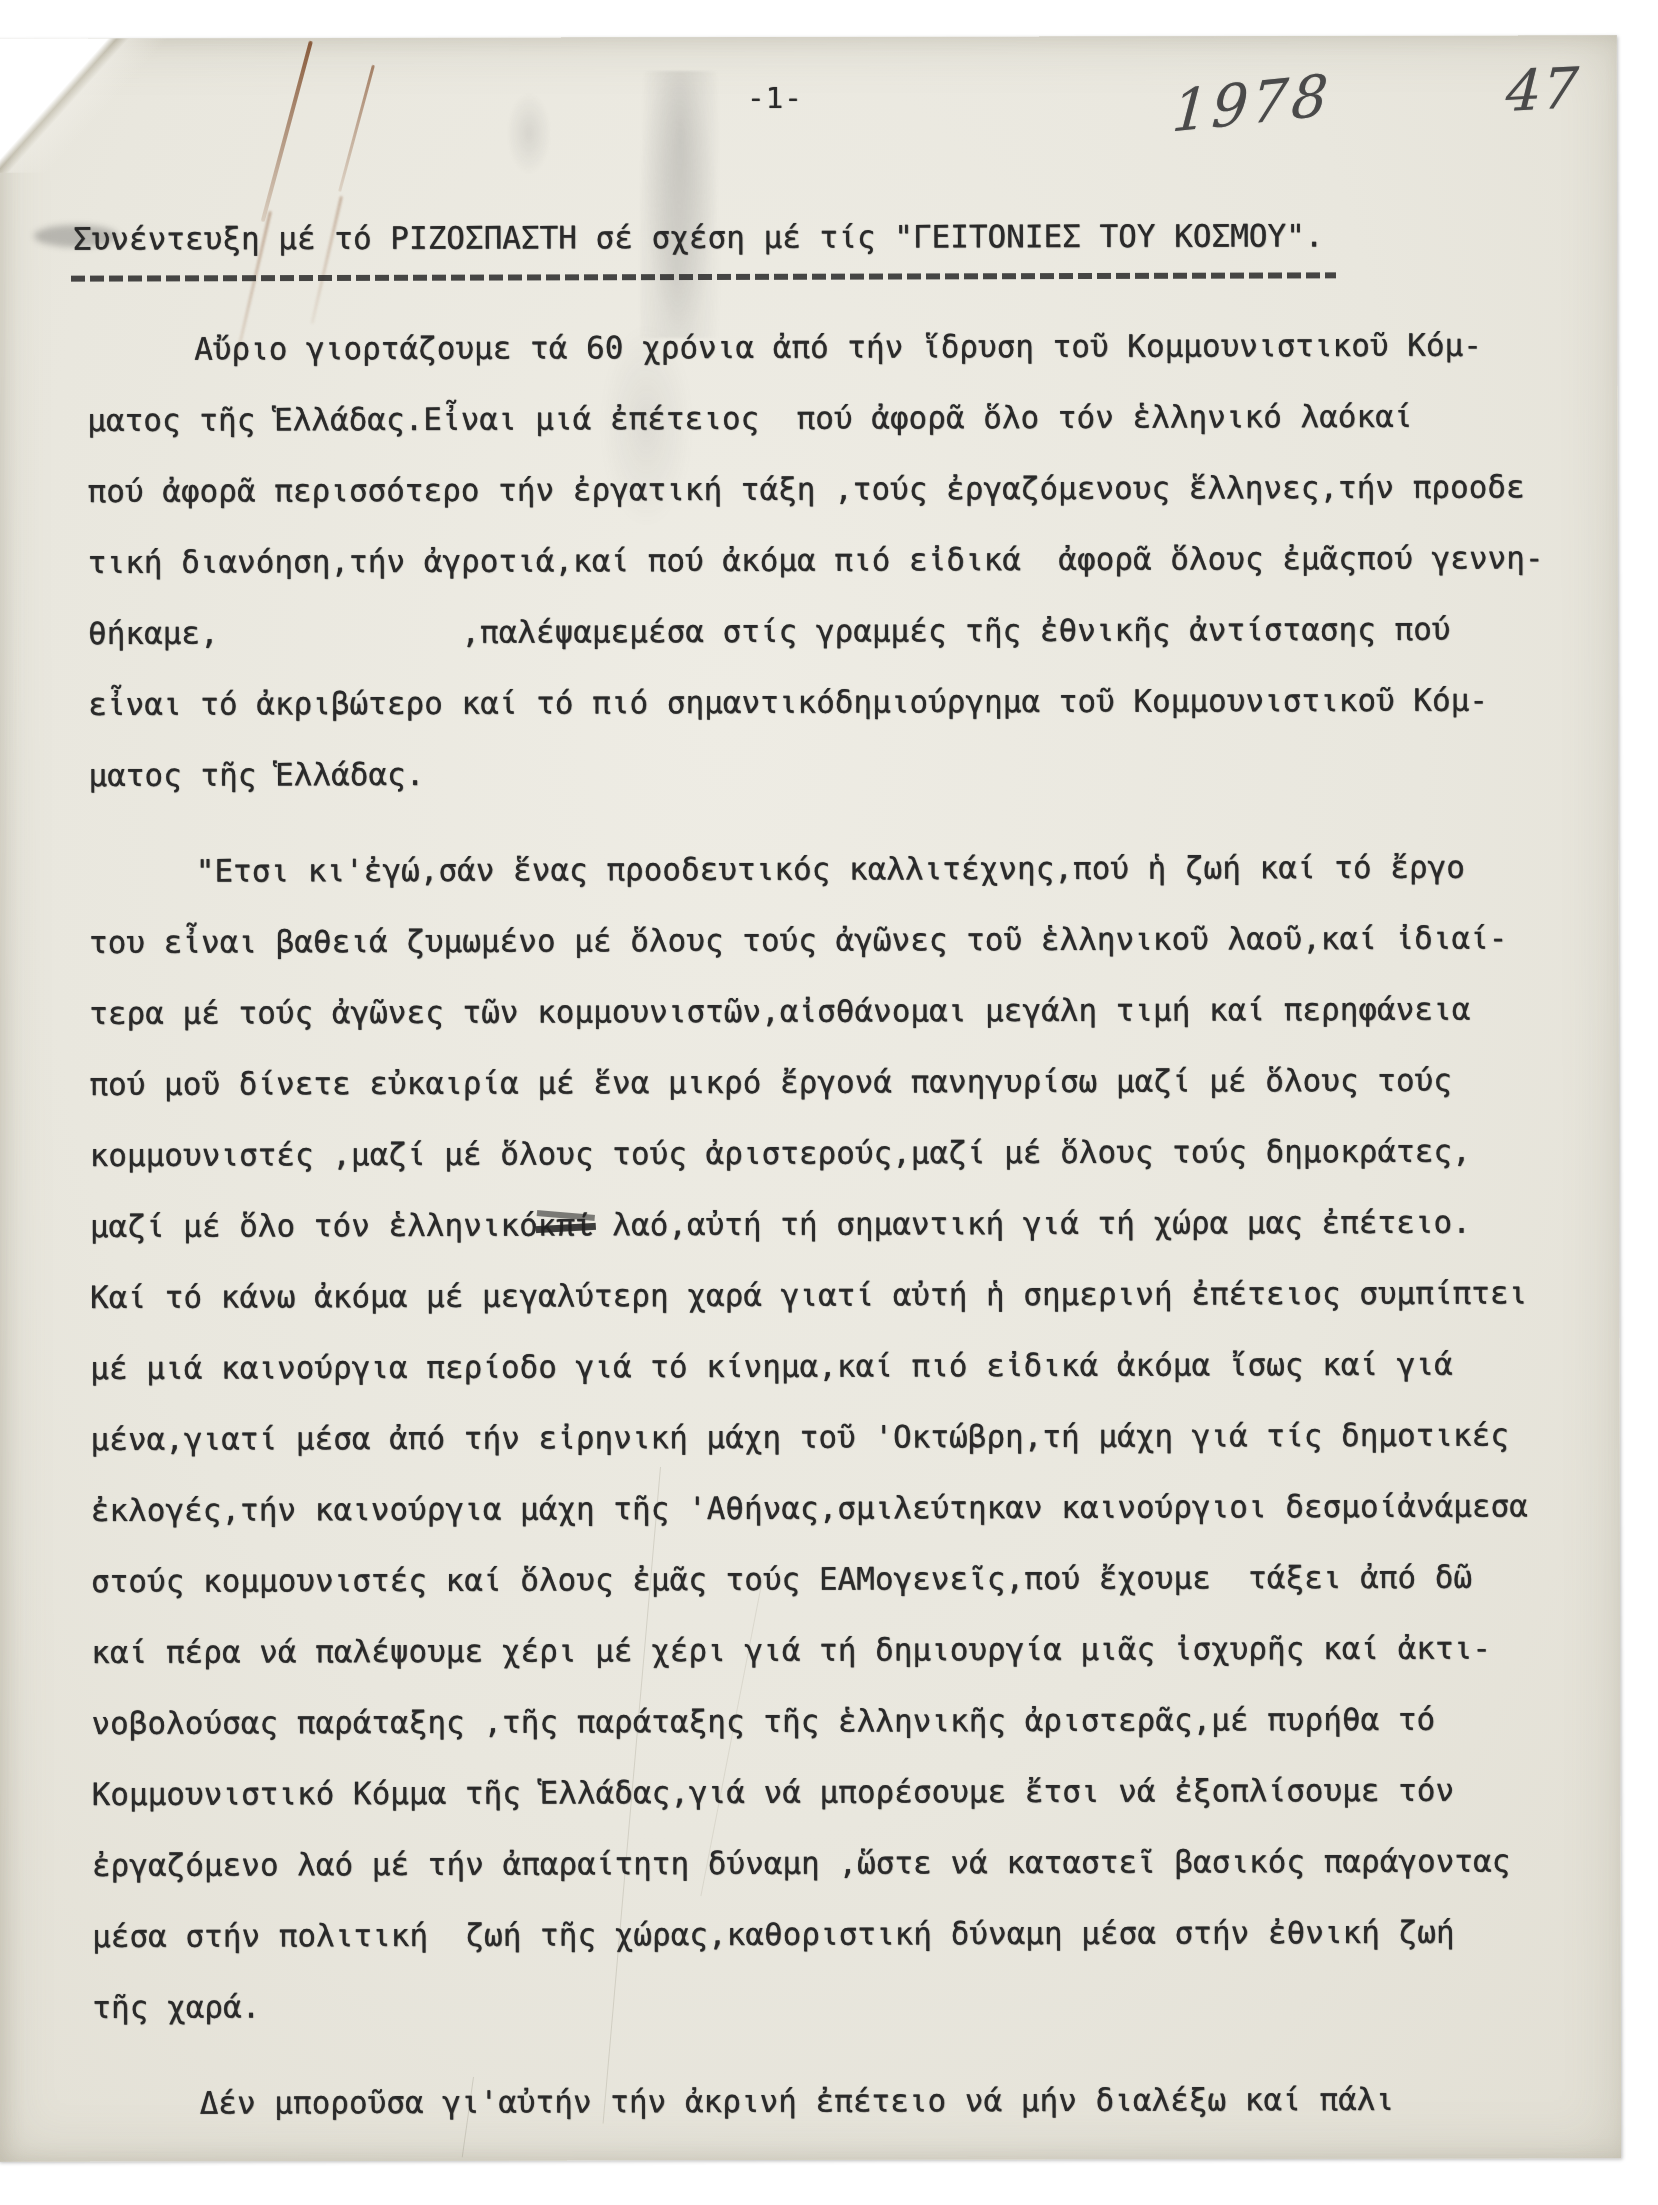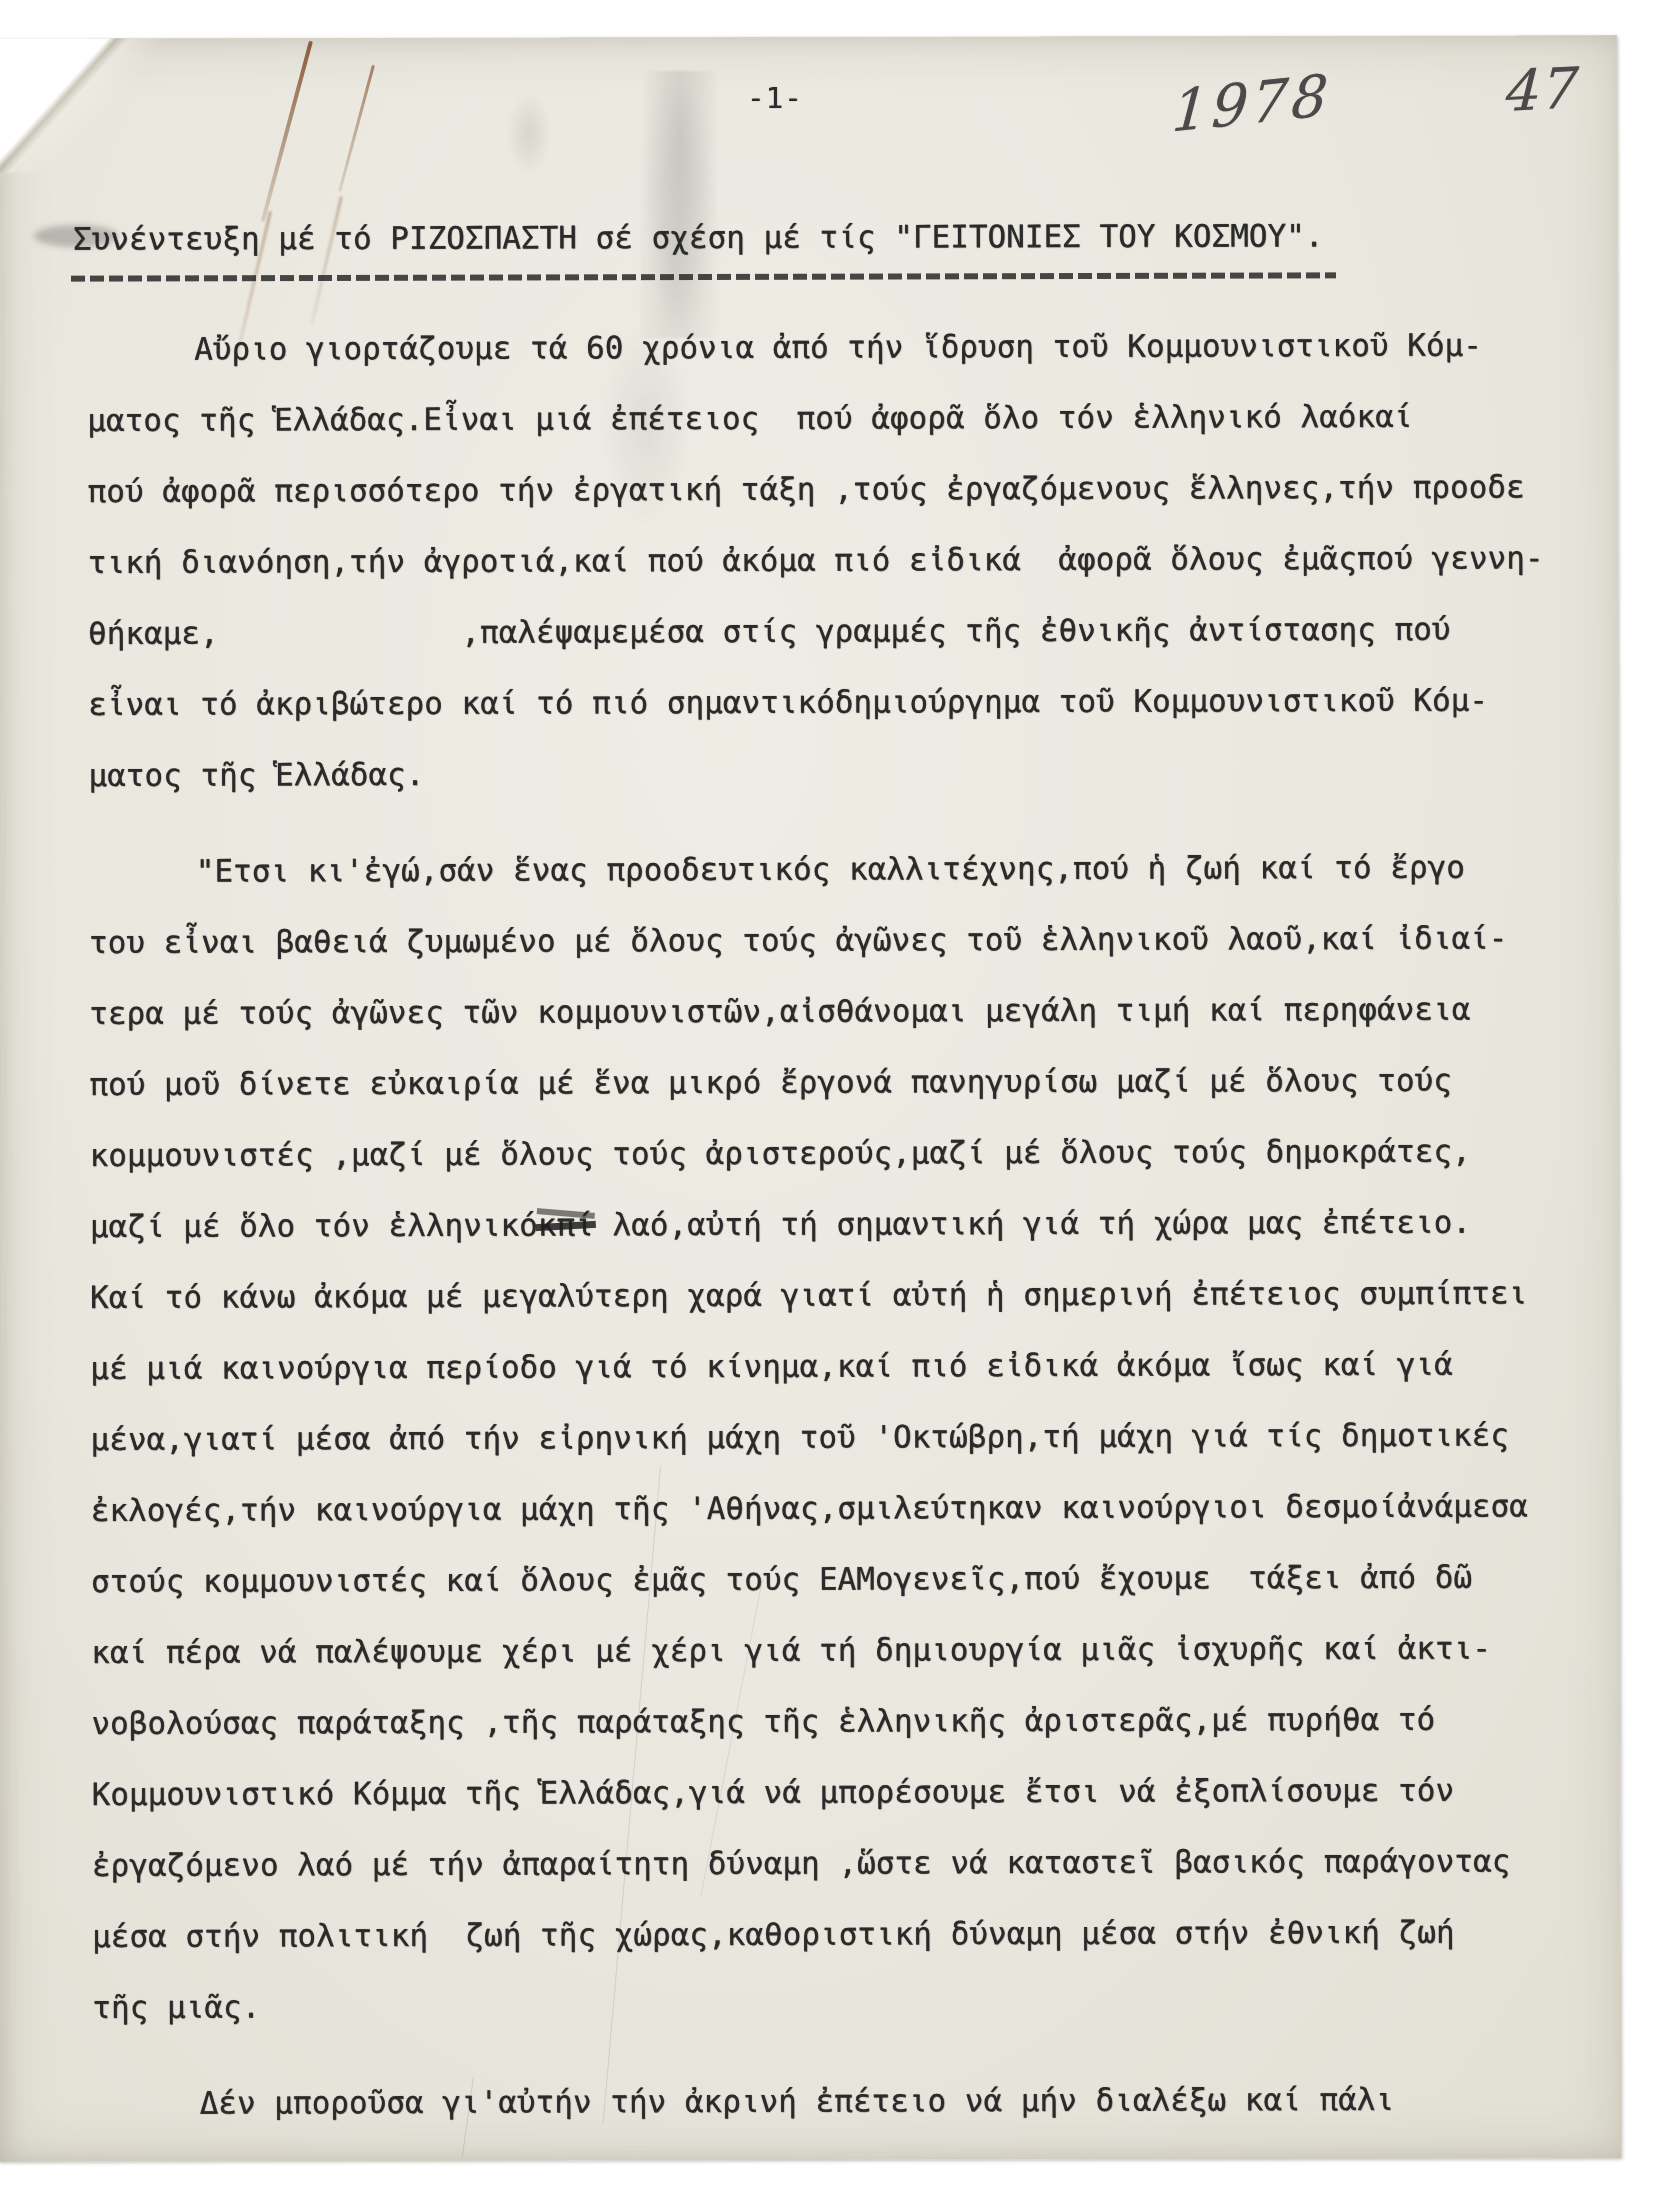--- a/index.html
+++ b/index.html
@@ -136,21 +136,21 @@
   .body-text{
     position:absolute;left:87px;top:314px;width:1505px;
     font-size:31px;line-height:71px;
     transform:rotate(-0.18deg);
     transform-origin:top left;
   }
   .paragraph{margin:0;}
   .paragraph + .paragraph{margin-top:25px;}
   .line{white-space:pre;height:71px;}
   .line.indent{text-indent:107px;}
-  .strike{position:relative;display:inline-block;}
+  .strike{position:relative;display:inline-block;font-family:Liberation Mono, monospace;}
   .strike::before{
     content:"";position:absolute;left:-1.9px;right:-1.9px;top:46%;height:6.8px;
     background:rgba(30,30,30,0.85);filter:blur(0.6px);transform:rotate(-3deg);
   }
   .strike::after{
     content:"";position:absolute;left:-1.2px;right:-1.2px;top:30%;height:5.6px;
     background:rgba(30,30,30,0.55);filter:blur(0.7px);transform:rotate(5deg);
   }
 </style>
 </head>
@@ -199,19 +199,19 @@
       <div class="line"><span class="">Καί τό κάνω ἀκόμα μέ μεγαλύτερη χαρά γιατί αὐτή ἡ σημερινή ἐπέτειος συμπίπτει</span></div>
       <div class="line"><span class="">μέ μιά καινούργια περίοδο γιά τό κίνημα,καί πιό εἰδικά ἀκόμα ἴσως καί γιά</span></div>
       <div class="line"><span class="">μένα,γιατί μέσα ἀπό τήν εἰρηνική μάχη τοῦ 'Οκτώβρη,τή μάχη γιά τίς δημοτικές</span></div>
       <div class="line"><span class="">ἐκλογές,τήν καινούργια μάχη τῆς 'Αθήνας,σμιλεύτηκαν καινούργιοι δεσμοίἀνάμεσα</span></div>
       <div class="line"><span class="">στούς κομμουνιστές καί ὅλους ἐμᾶς τούς ΕΑΜογενεῖς,πού ἔχουμε  τάξει ἀπό δῶ</span></div>
       <div class="line"><span class="">καί πέρα νά παλέψουμε χέρι μέ χέρι γιά τή δημιουργία μιᾶς ἰσχυρῆς καί ἀκτι-</span></div>
       <div class="line"><span class="">νοβολούσας παράταξης ,τῆς παράταξης τῆς ἑλληνικῆς ἀριστερᾶς,μέ πυρήθα τό</span></div>
       <div class="line"><span class="">Κομμουνιστικό Κόμμα τῆς Ἑλλάδας,γιά νά μπορέσουμε ἔτσι νά ἐξοπλίσουμε τόν</span></div>
       <div class="line"><span class="">ἐργαζόμενο λαό μέ τήν ἀπαραίτητη δύναμη ,ὥστε νά καταστεῖ βασικός παράγοντας</span></div>
       <div class="line"><span class="">μέσα στήν πολιτική  ζωή τῆς χώρας,καθοριστική δύναμη μέσα στήν ἐθνική ζωή</span></div>
-      <div class="line"><span class="">τῆς μιᾶς.</span></div>
+      <div class="line"><span class="">τῆς χαρά.</span></div>
     </div>
     <div class="paragraph">
       <div class="line indent"><span class="">Δέν μποροῦσα γι'αὐτήν τήν ἀκρινή ἐπέτειο νά μήν διαλέξω καί πάλι</span></div>
     </div>
   </div>
 
 
 </body></html>

